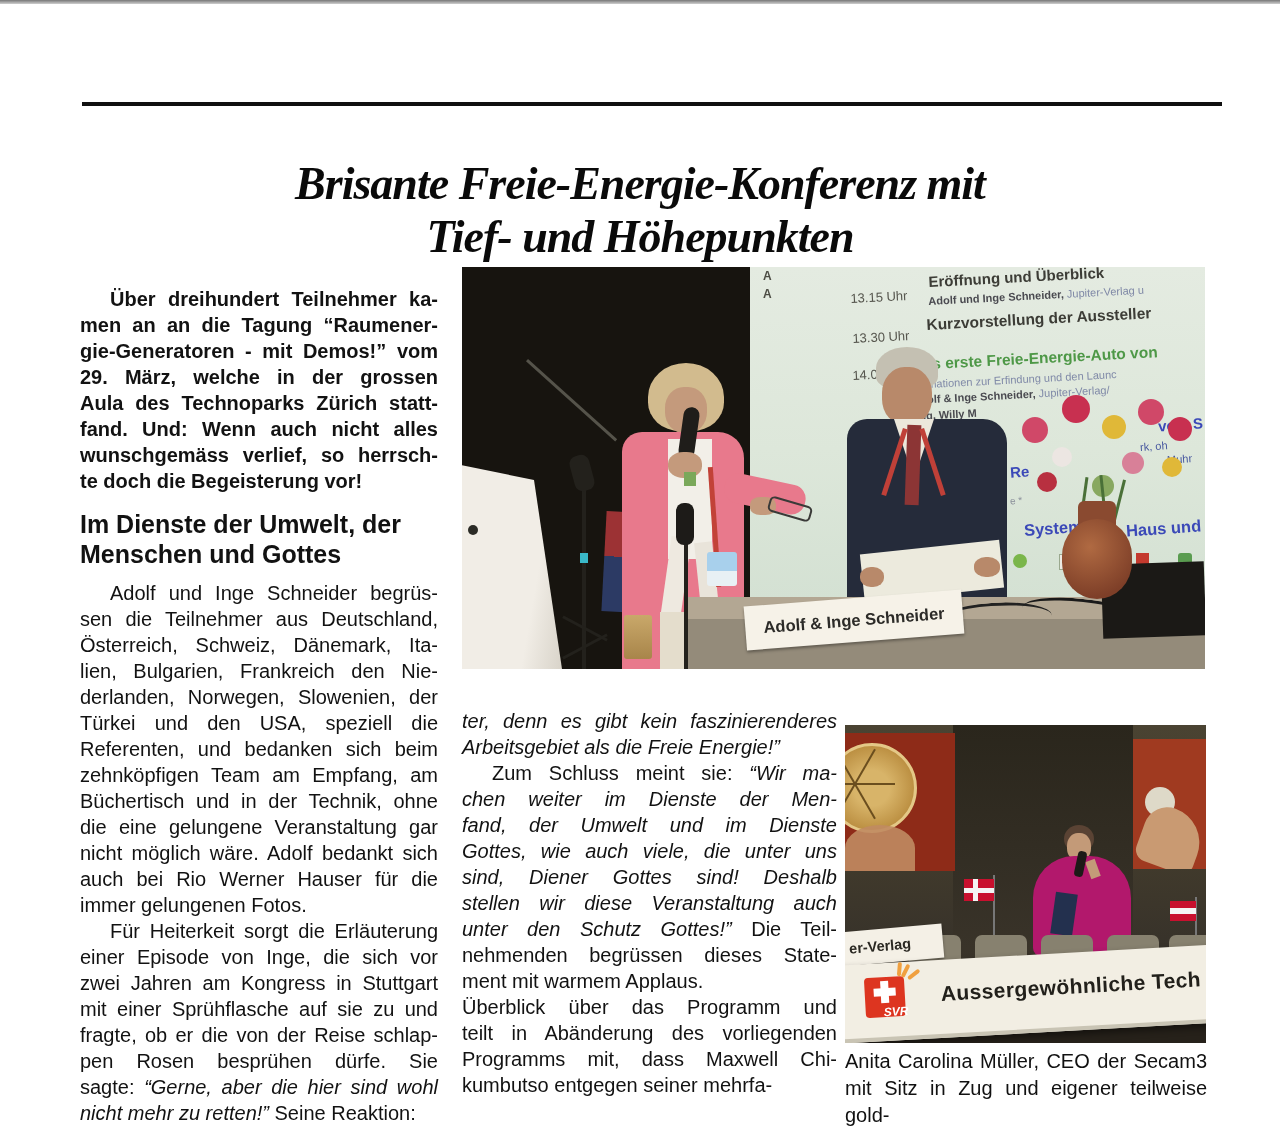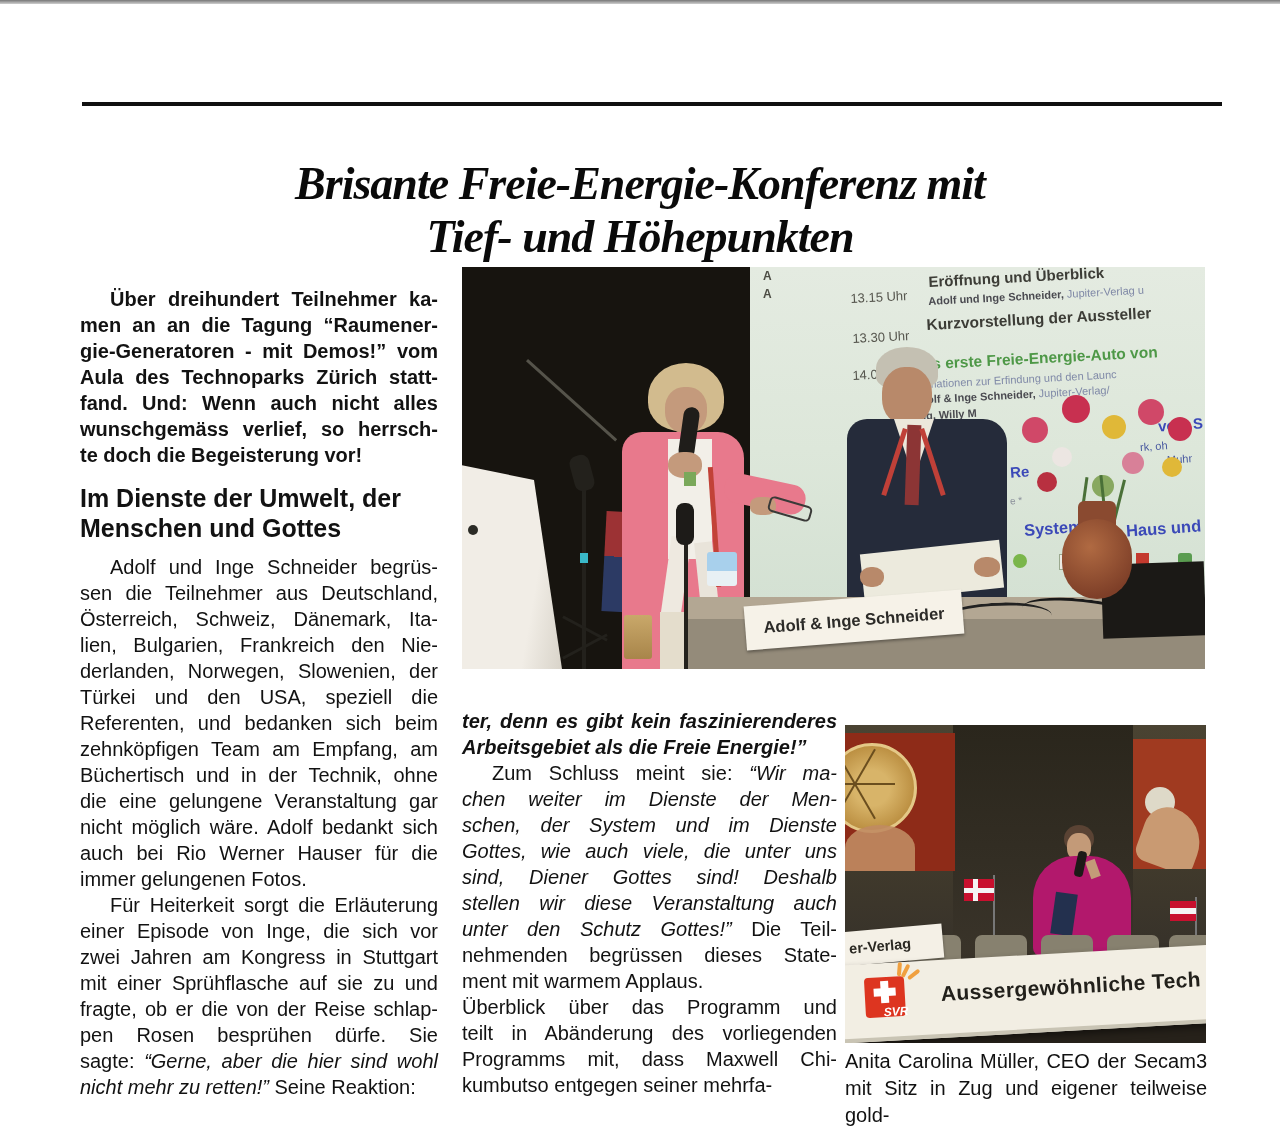--- a/index.html
+++ b/index.html
@@ -11,21 +11,21 @@
   .top-rule{position:absolute;left:82px;top:102px;width:1140px;height:4px;background:#101010;}
   .title{position:absolute;left:0;right:0;top:126px;text-align:center;
        font-family:"Liberation Serif",serif;font-style:italic;font-weight:700;
        font-size:46px;line-height:53px;letter-spacing:-1px;color:#0a0a0a;}
   
   .col{position:absolute;font-size:20px;line-height:26px;color:#121212;}
   .col-left{left:80px;top:250px;width:358px;margin-top:36px;}
   .col-mid{left:462px;top:708px;width:375px;}
   .block.p{margin:0;}
   .block.bold{font-weight:700;}
-  .block.italic .line{font-style:italic;font-weight:bold;}
+  .block.italic .line{font-style:italic;}
   .line{text-align:justify;text-align-last:justify;white-space:normal;}
   .line.last{text-align-last:left;}
   .line.indent{text-indent:30px;}
   .it{font-style:italic;}
   .bd{font-weight:700;}
   .block.h2{margin:15px 0 11px;}
   .block.h2 .line{font-weight:700;font-size:25px;line-height:30px;text-align:left;text-align-last:left;}
   .caption1{position:absolute;left:462px;top:674px;width:710px;font-size:20px;color:#151515;}
   .caption2{position:absolute;left:845px;top:1048px;width:362px;font-size:20px;line-height:27px;}
   
@@ -163,20 +163,21 @@
   <div class="win-strip"></div>
   <div class="top-rule"></div>
 
   <h1 class="title"><span>Brisante Freie-Energie-Konferenz mit</span><br><span>Tief- und Höhepunkten</span></h1>
 
   <div class="col col-left">
       <div class="block p bold">
         <div class="line indent"><span>Über dreihundert Teilnehmer ka-</span></div>
         <div class="line"><span>men an an die Tagung “Raumener-</span></div>
         <div class="line"><span>gie-Generatoren - mit Demos!” vom</span></div>
+        <div class="line"><span>29. März, welche in der grossen</span></div>
         <div class="line"><span>Aula des Technoparks Zürich statt-</span></div>
         <div class="line"><span>fand. Und: Wenn auch nicht alles</span></div>
         <div class="line"><span>wunschgemäss verlief, so herrsch-</span></div>
         <div class="line last"><span>te doch die Begeisterung vor!</span></div>
       </div>
       <div class="block h2">
         <div class="line"><span>Im Dienste der Umwelt, der</span></div>
         <div class="line last"><span>Menschen und Gottes</span></div>
       </div>
       <div class="block p">
@@ -294,21 +295,21 @@
   </div>
 
   <div class="col col-mid">
       <div class="block p italic">
         <div class="line"><span>ter, denn es gibt kein faszinierenderes</span></div>
         <div class="line last"><span>Arbeitsgebiet als die Freie Energie!”</span></div>
       </div>
       <div class="block p">
         <div class="line indent"><span>Zum Schluss meint sie: </span><span class="it">“Wir ma-</span></div>
         <div class="line"><span class="it">chen weiter im Dienste der Men-</span></div>
-        <div class="line"><span class="it">schen, der System und im Dienste</span></div>
+        <div class="line"><span class="it">fand, der Umwelt und im Dienste</span></div>
         <div class="line"><span class="it">Gottes, wie auch viele, die unter uns</span></div>
         <div class="line"><span class="it">sind, Diener Gottes sind! Deshalb</span></div>
         <div class="line"><span class="it">stellen wir diese Veranstaltung auch</span></div>
         <div class="line"><span class="it">unter den Schutz Gottes!”</span><span> Die Teil-</span></div>
         <div class="line"><span>nehmenden begrüssen dieses State-</span></div>
         <div class="line last"><span>ment mit warmem Applaus.</span></div>
       </div>
       <div class="block p">
         <div class="line"><span>Überblick über das Programm und</span></div>
         <div class="line"><span>teilt in Abänderung des vorliegenden</span></div>

